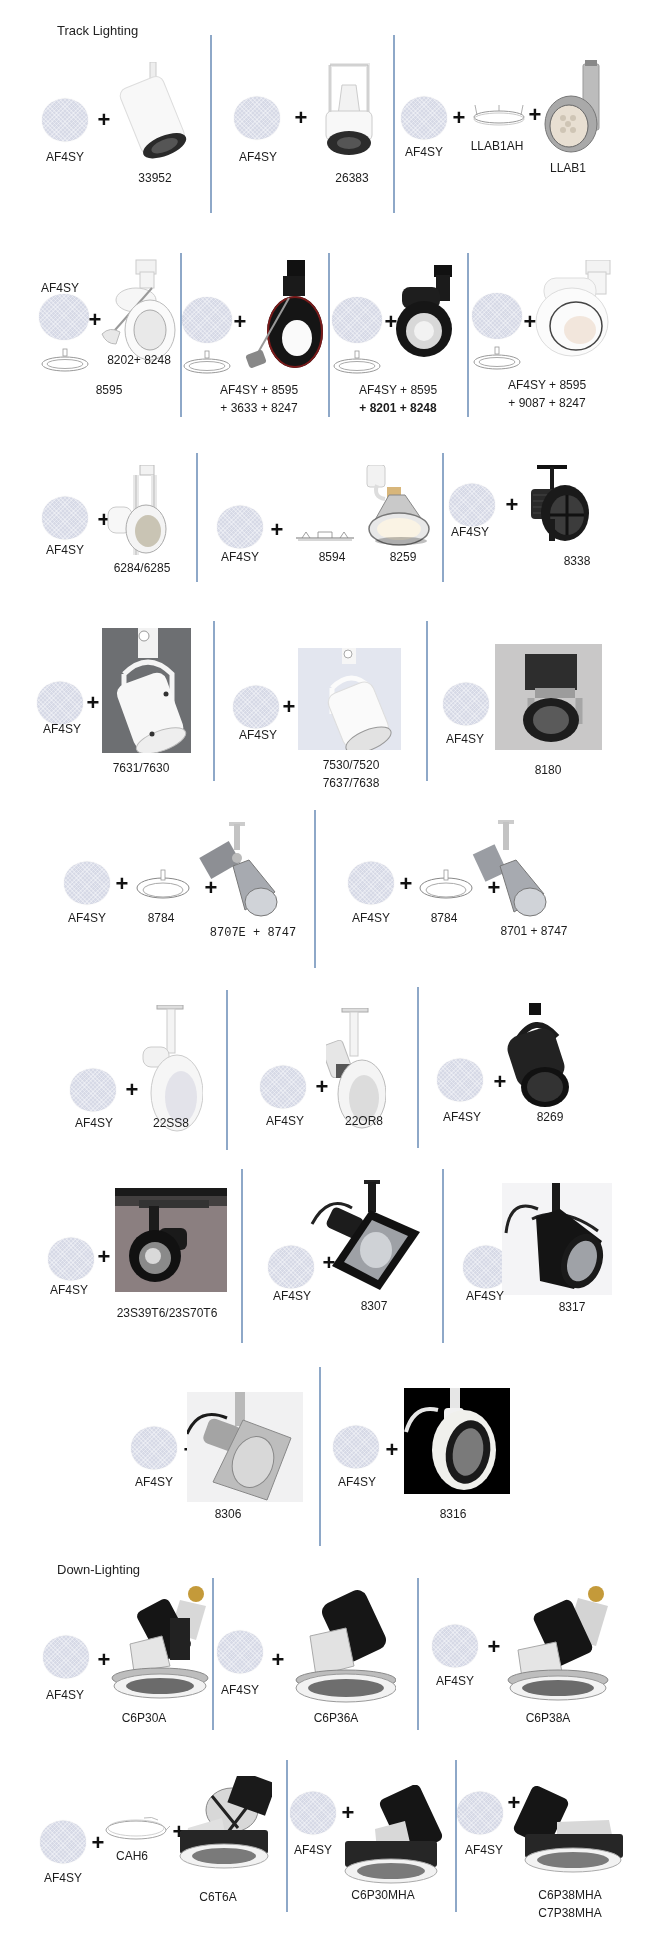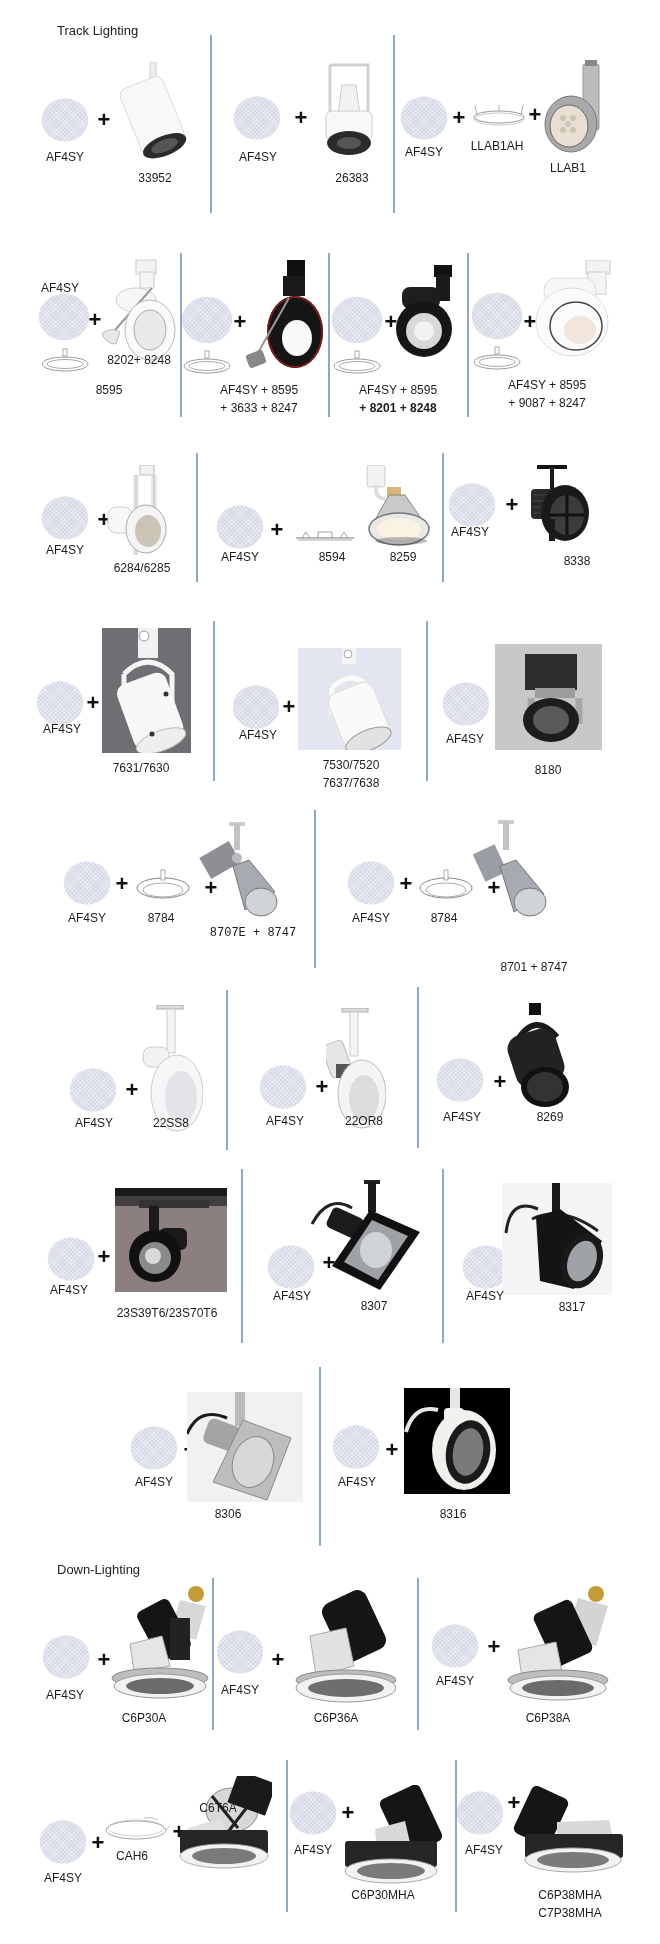--- a/index.html
+++ b/index.html
@@ -353,21 +353,21 @@
   <svg viewBox="0 0 82 98">
       <rect x="30" y="0" width="16" height="4" fill="#ccc"></rect>
       <rect x="35" y="2" width="6" height="28" fill="#c3c3c3"></rect>
       <rect x="10" y="28" width="24" height="30" fill="#9a9da3" transform="rotate(-25 22 43)"></rect>
       <polygon points="32,46 48,40 76,74 46,92" fill="#a7aab0" stroke="#777"></polygon>
       <ellipse cx="62" cy="82" rx="16" ry="14" fill="#d0d3d8" stroke="#777"></ellipse>
     </svg>
 </div>
 <div class="abs lbl" style="left:371px;top:918px;">AF4SY</div>
 <div class="abs lbl" style="left:444px;top:918px;">8784</div>
-<div class="abs lbl" style="left:534px;top:967px;">8701 + 8747</div>
+<div class="abs lbl" style="left:534px;top:931px;">8701 + 8747</div>
 
 <div class="abs disc" style="left:93px;top:1090px;width:46px;height:43px;"></div>
 <div class="abs plus" style="left:132px;top:1090px;">+</div>
 <div class="abs fix" style="left:141px;top:1005px;width:62px;height:128px;">
   <svg viewBox="0 0 62 128">
       <rect x="16" y="0" width="26" height="4" fill="#ddd" stroke="#aaa"></rect>
       <rect x="26" y="4" width="8" height="44" fill="#f4f4f4" stroke="#ccc"></rect>
       <rect x="2" y="42" width="26" height="20" rx="8" fill="#f2f2f2" stroke="#ccc"></rect>
       <ellipse cx="36" cy="88" rx="26" ry="38" fill="#f6f6f6" stroke="#ccc"></ellipse>
       <ellipse cx="40" cy="92" rx="16" ry="26" fill="#e3e3ea"></ellipse>
@@ -545,21 +545,21 @@
       <ellipse cx="60" cy="34" rx="26" ry="22" fill="#d8d8d8" stroke="#888"></ellipse>
       <path d="M40 20 L66 52 M82 22 L56 56" stroke="#222" stroke-width="3"></path>
       <rect x="60" y="0" width="40" height="34" fill="#1a1a1a" transform="rotate(20 80 17)"></rect>
       <polygon points="16,52 50,42 54,62 14,64" fill="#e0e0e0"></polygon>
       <rect x="8" y="54" width="88" height="24" rx="3" fill="#262626"></rect>
       <ellipse cx="52" cy="80" rx="44" ry="12" fill="#f2f2f2" stroke="#aaa"></ellipse>
       <ellipse cx="52" cy="80" rx="32" ry="8" fill="#7a7a7a"></ellipse>
     </svg>
 </div>
 <div class="abs lbl" style="left:63px;top:1878px;">AF4SY</div>
-<div class="abs lbl" style="left:218px;top:1808px;">C6T6A</div>
+<div class="abs lbl" style="left:218px;top:1897px;">C6T6A</div>
 
 <div class="abs disc" style="left:313px;top:1813px;width:46px;height:43px;"></div>
 <div class="abs plus" style="left:348px;top:1813px;">+</div>
 <div class="abs fix" style="left:335px;top:1785px;width:122px;height:102px;">
   <svg viewBox="0 0 122 102">
       <rect x="54" y="4" width="44" height="62" rx="6" fill="#151515" transform="rotate(-25 76 35)"></rect>
       <polygon points="40,44 70,36 76,62 42,66" fill="#d8d8d8"></polygon>
       <rect x="10" y="56" width="92" height="26" rx="3" fill="#262626"></rect>
       <ellipse cx="56" cy="86" rx="46" ry="12" fill="#f2f2f2" stroke="#aaa"></ellipse>
       <ellipse cx="56" cy="86" rx="34" ry="8" fill="#7a7a7a"></ellipse>

